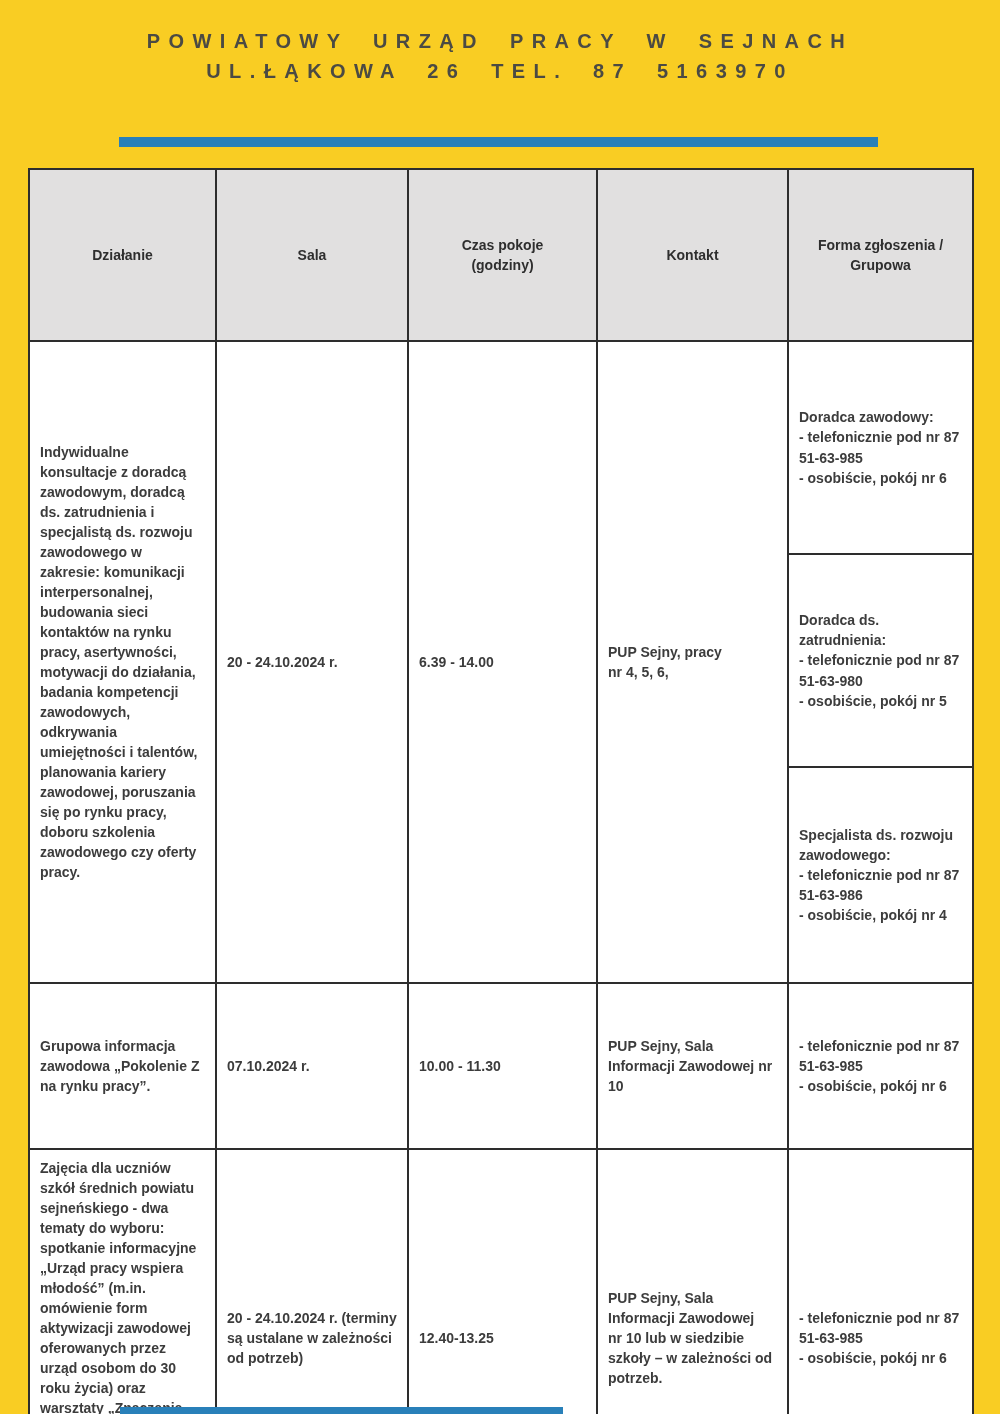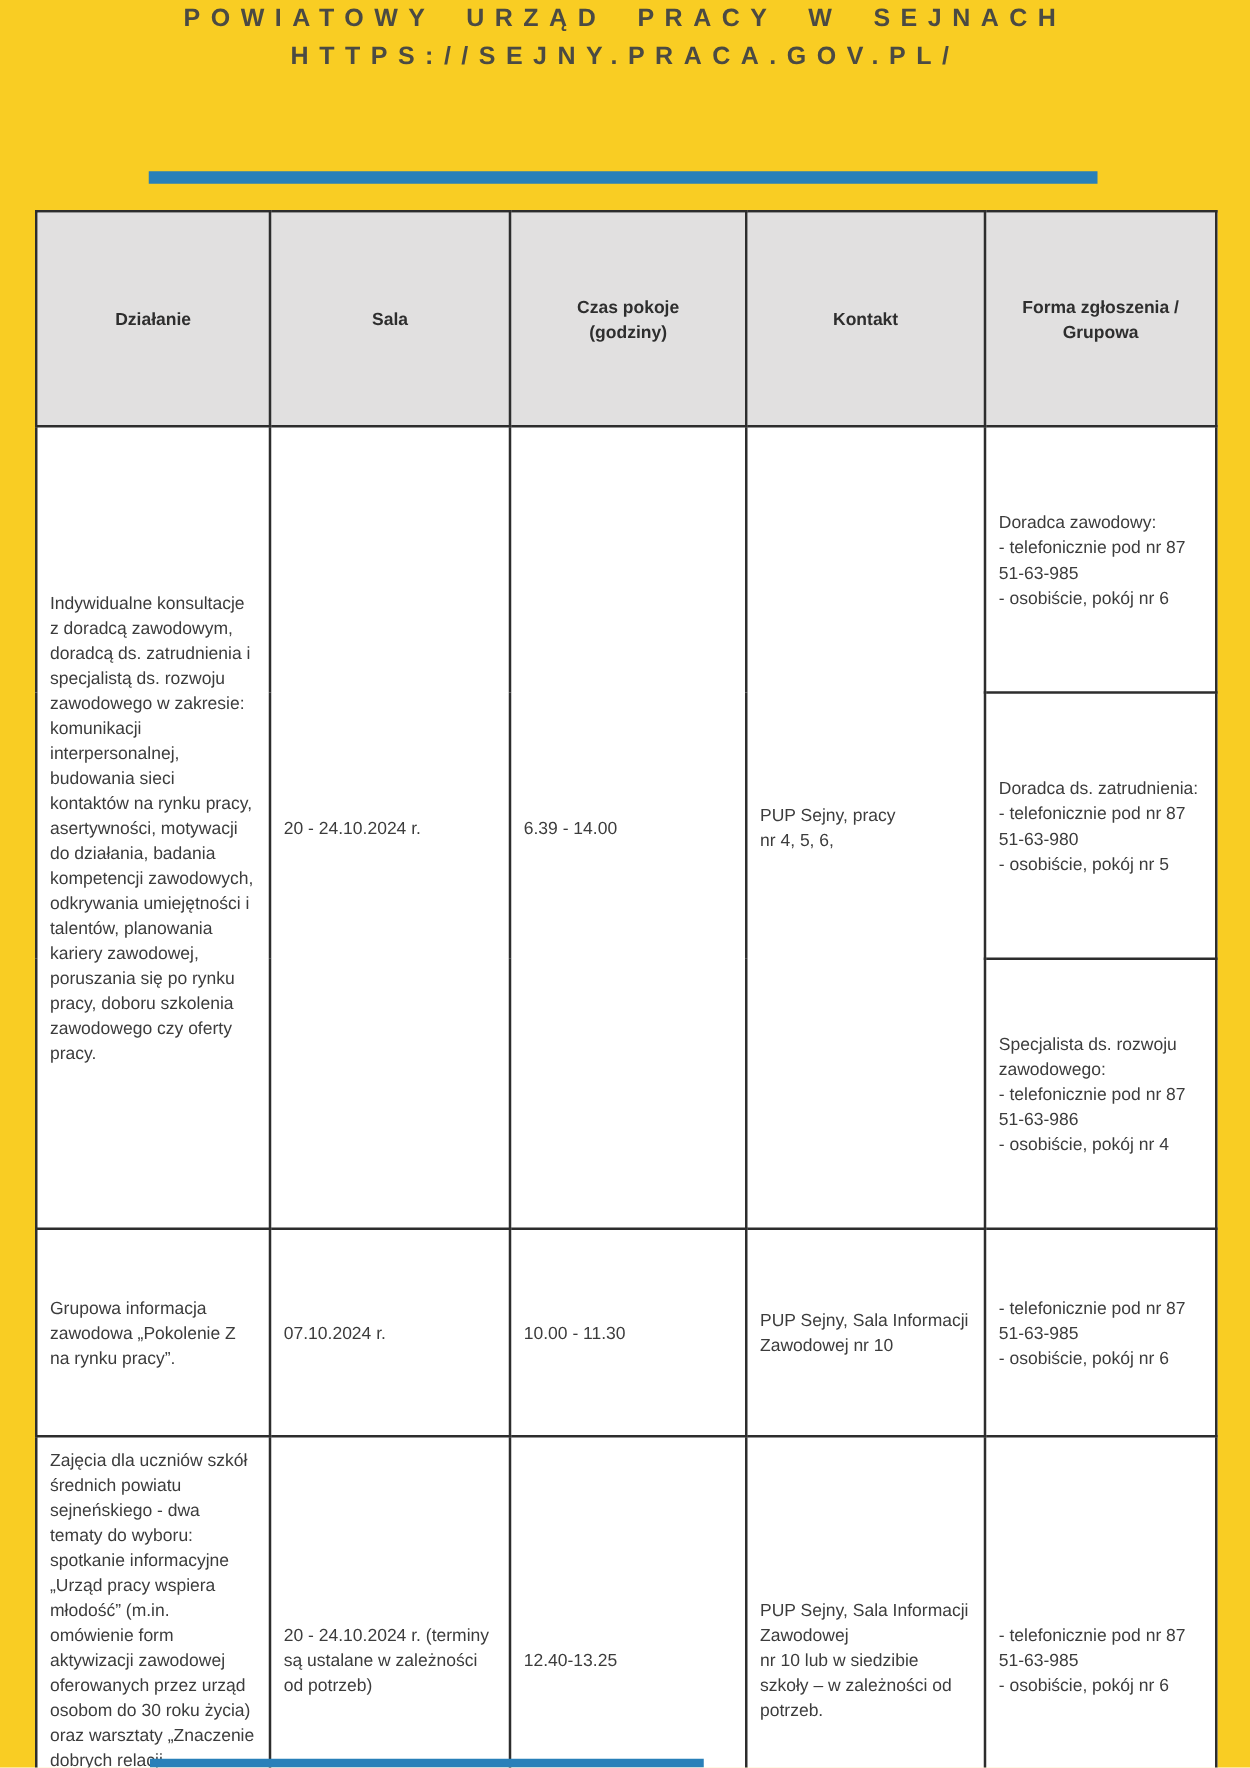--- a/index.html
+++ b/index.html
@@ -11,20 +11,21 @@
     height: 1414px;
     position: relative;
     background: #F9CD23;
     font-family: "Liberation Sans", sans-serif;
     color: #3C3C3C;
     overflow: hidden;
   }
 
   
   .poster-header {
+    padding-top: 26px;
     text-align: center;
     color: #4B4A43;
     font-weight: bold;
   }
   .poster-header .hline {
     font-size: 20px;
     line-height: 30px;
     letter-spacing: 0.42em;
     word-spacing: 0.55em;
     white-space: nowrap;
@@ -78,35 +79,35 @@
   table.schedule th {
     background: #E1E0E0;
     font-weight: bold;
     text-align: center;
     height: 154px;
     color: #2E2E2E;
   }
   table.schedule td {
     background: #FFFFFF;
     text-align: left;
-    font-weight: normal;
+    font-weight: bold;
     border-radius: 14px;
   }
   tr.subrow-1 > td { height: 195px; }
   tr.subrow-2 > td { height: 195px; }
   tr.subrow-3 > td { height: 198px; }
   tr.row-2 > td { height: 148px; }
   tr.row-3 > td { height: 334px; }
 </style>
 </head>
 <body>
 
 <header class="poster-header">
   <div class="hline">POWIATOWY URZĄD PRACY W SEJNACH</div>
-  <div class="hline">HTTPS://SEJNY.PRACA.GOV.PL/</div>
+  <div class="hline">UL.ŁĄKOWA 26 TEL. 87 5163970</div>
 </header>
 
 <div class="accent-bar-top"></div>
 
 <div class="table-wrap">
   <table class="schedule">
     <colgroup>
       <col class="c1">
         <col class="c2">
         <col class="c3">

